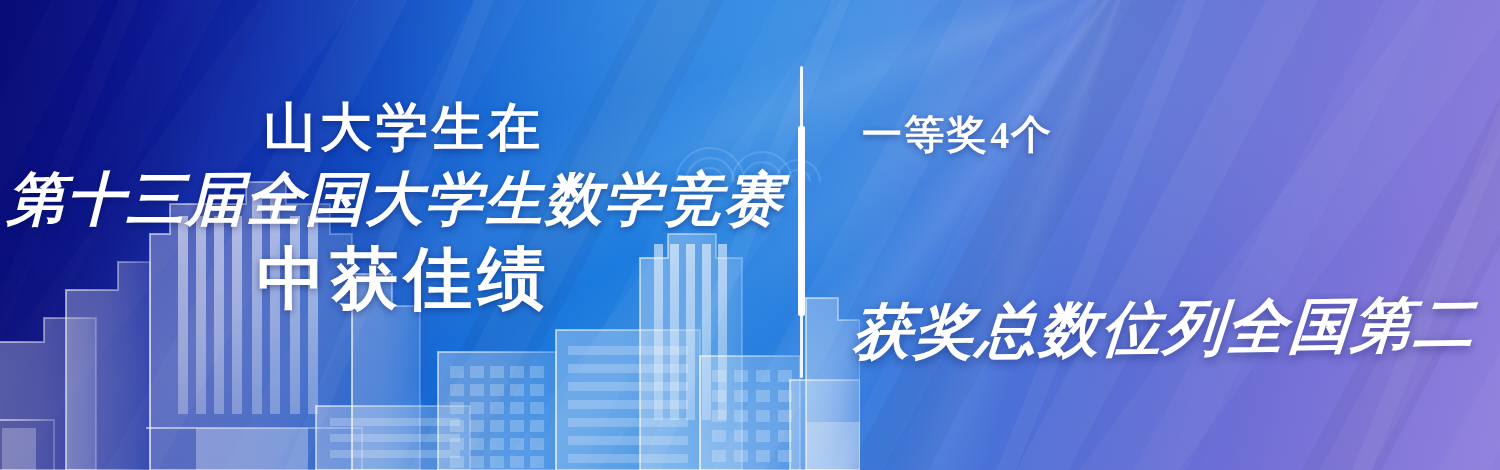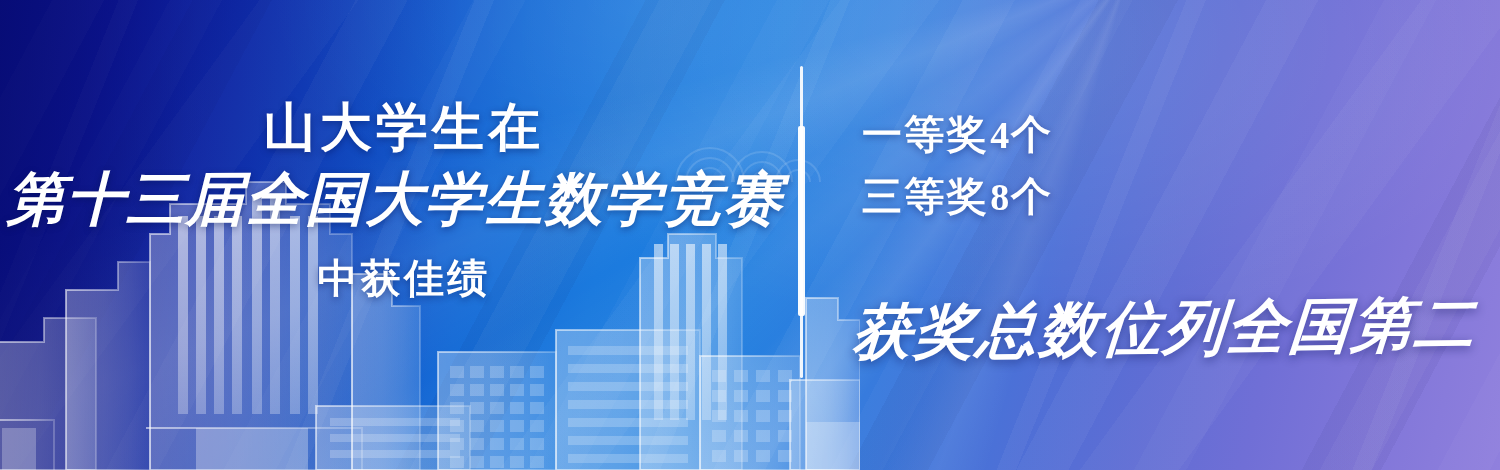--- a/index.html
+++ b/index.html
@@ -144,21 +144,21 @@
     text-align:center; color:#fff;
   }
   .hl-line {
     font-weight:700;
     letter-spacing:.08em;
     text-shadow: 0 2px 7px rgba(0,16,80,.45);
     white-space:nowrap;
   }
   .hl-1 { font-size:52px; line-height:64px; padding-left:18px; }
   .hl-2 { font-size:58px; line-height:80px; letter-spacing:.03em;font-style:italic; }
-  .hl-3 { font-size:40px; line-height:78px; padding-left:18px; }
+  .hl-3 { font-size:68px; line-height:78px; padding-left:18px; }
 
   
   .awards {
     position:absolute; left:862px; top:104px; color:#fff;
   }
   .award-row {
     font-size:40px;
     line-height:62px;
     letter-spacing:.06em;
     font-weight:600;
@@ -377,20 +377,17 @@
   <div class="headline">
     <div class="hl-line hl-1">山大学生在</div>
     <div class="hl-line hl-2">第十三届全国大学生数学竞赛</div>
     <div class="hl-line hl-3">中获佳绩</div>
   </div>
 
   <div class="awards">
     <div class="award-row">
       <span>一等奖</span><span class="num">4</span><span>个</span>
     </div>
-    <div class="award-row">
-      <span>三等奖</span><span class="num">8</span><span>个</span>
-    </div>
   </div>
 
   <div class="tagline">获奖总数位列全国第二</div>
 
 </div>
 
 </body></html>

